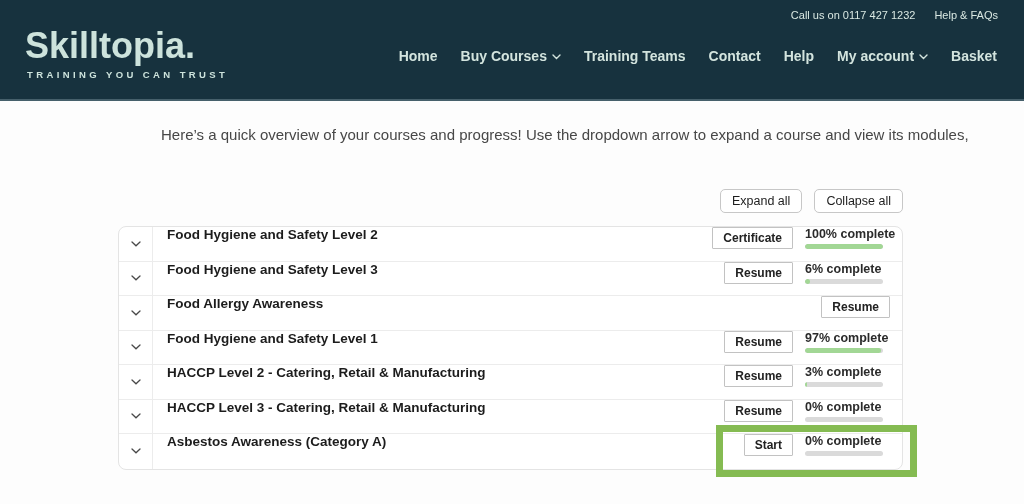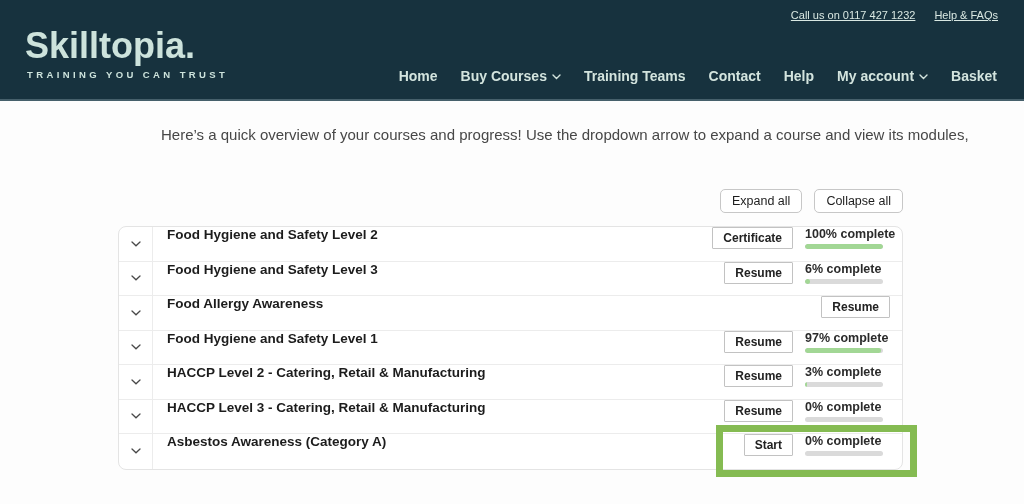--- a/index.html
+++ b/index.html
@@ -4,26 +4,26 @@
 <style>
   * { margin:0; padding:0; box-sizing:border-box; }
   html,body { width:1024px; height:504px; overflow:hidden; background:#fdfdfd;
               font-family:"Liberation Sans", sans-serif; }
   .page { position:relative; width:1024px; height:504px; }
 
   
   .header { position:absolute; left:0; top:0; width:1024px; height:101px;
             background:#17323e; border-bottom:2px solid #46606b; }
   .topbar { position:absolute; top:9px; right:26px; display:flex; gap:19px;
-            font-size:11px; color:#d9e8e2;text-decoration:underline; }
+            font-size:11px; color:#d9e8e2; }
   .topbar span { cursor:default; }
   .logo-block { position:absolute; left:25px; top:26px; color:#cde3dc; cursor:pointer; }
   .logo-title { font-size:36px; font-weight:700; letter-spacing:0px; line-height:1.1; }
   .logo-tagline { font-size:9.5px; font-weight:700; letter-spacing:3.4px; margin-top:3px; margin-left:2px; }
-  .main-nav { position:absolute; right:27px; top:68px; display:flex; align-items:center; gap:23px; }
+  .main-nav { position:absolute; right:27px; top:48px; display:flex; align-items:center; gap:23px; }
   .nav-item { display:flex; align-items:center; gap:5px; font-size:14px; font-weight:600;
               color:#d3e4de; cursor:pointer; white-space:nowrap; }
   .nav-item svg { margin-top:2px; }
 
   
   .intro { position:absolute; left:117px; top:120px; font-size:15px; color:#474747; line-height:29px; }
   .intro span { display:block;margin-left:44px; }
 
   
   .toolbar { position:absolute; left:118px; top:189px; width:785px;

